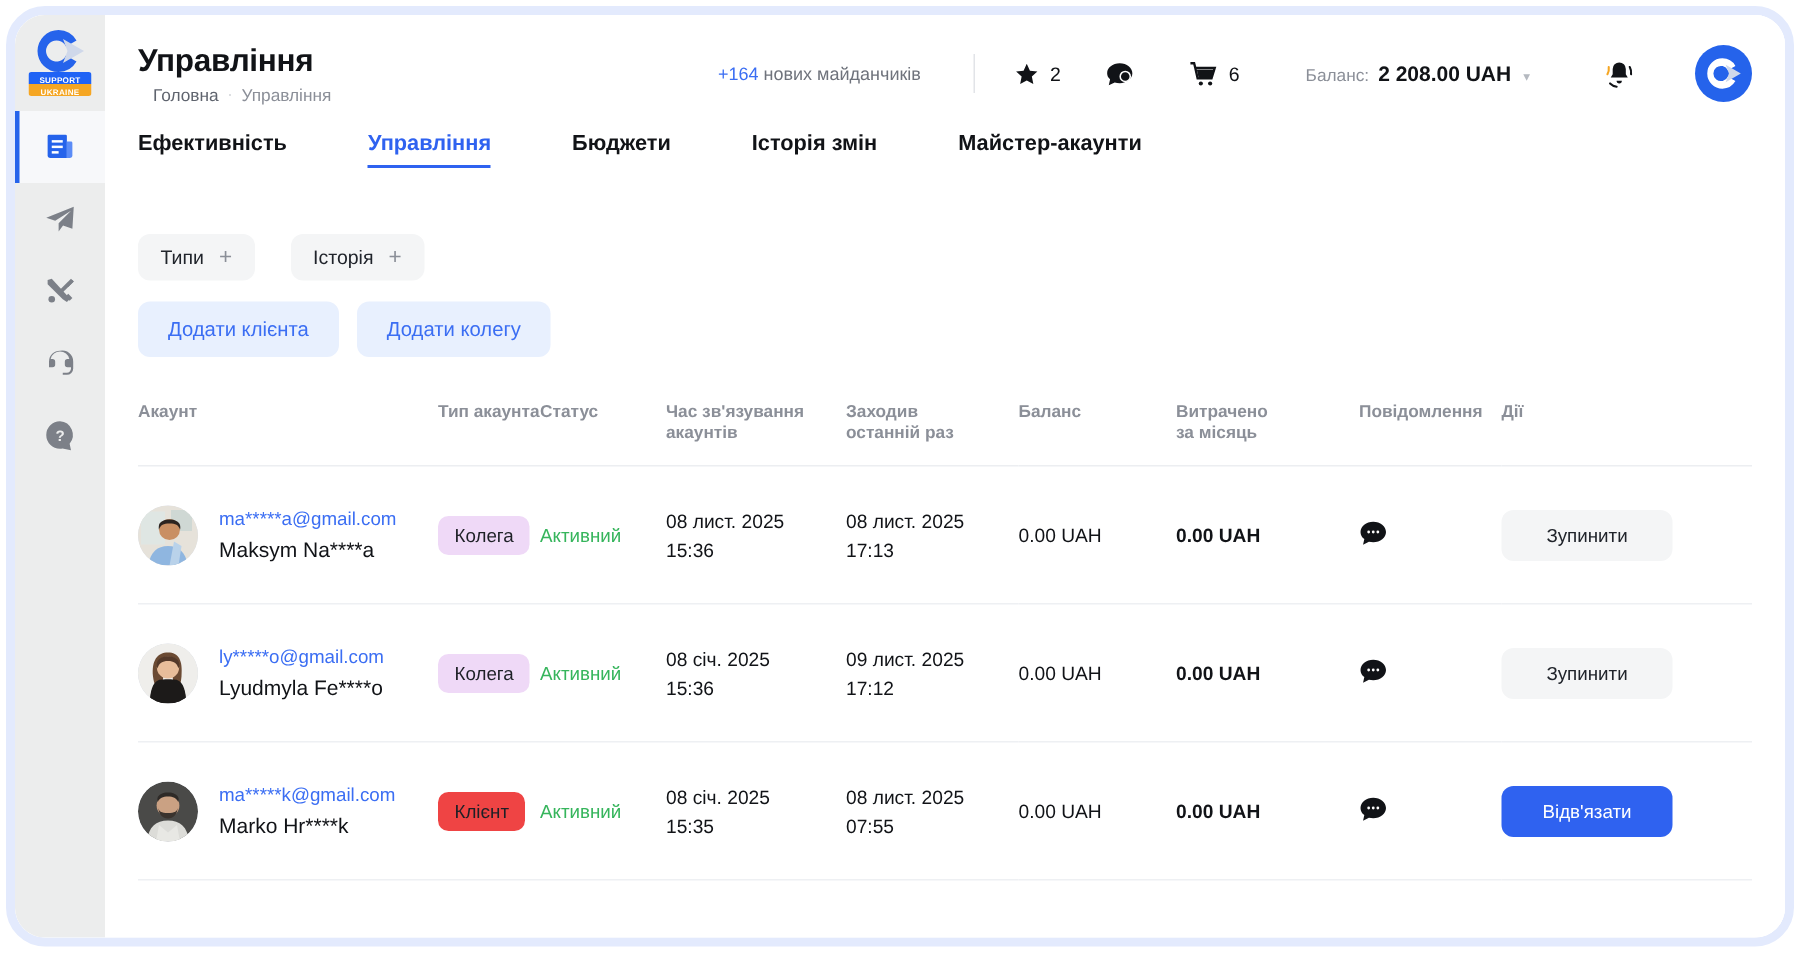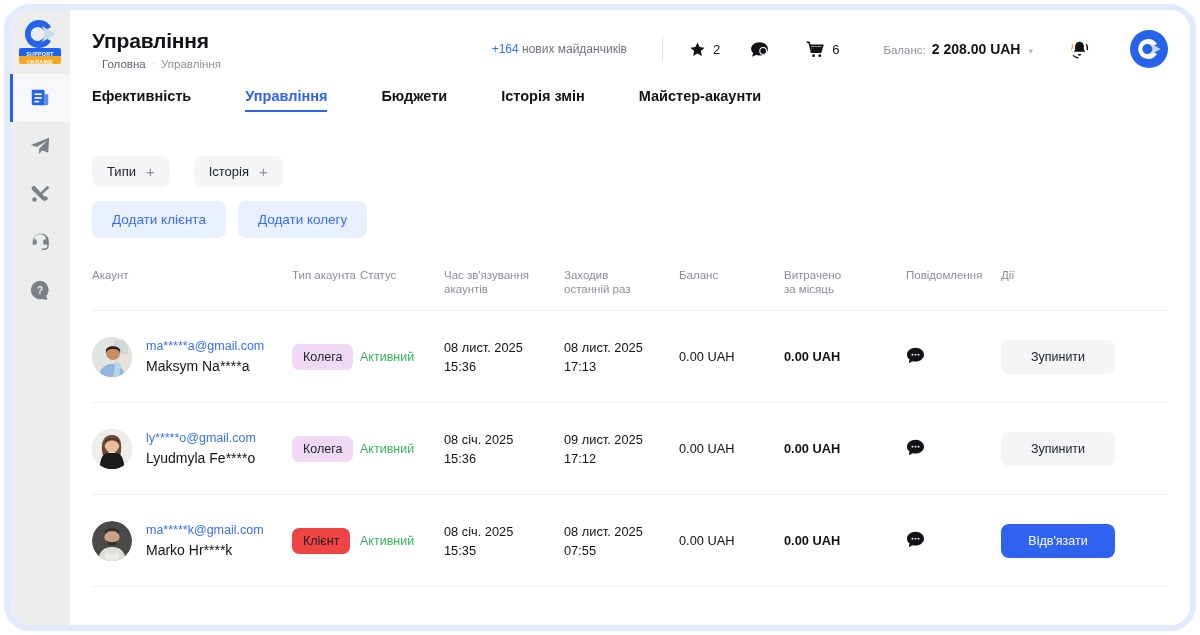--- a/index.html
+++ b/index.html
@@ -122,21 +122,21 @@
   .new-sites { font-size: 12px; color: #6f737c; margin-right: 35px; }
   .new-sites b { color: #3b6ef3; font-weight: normal; }
   .vdiv { width: 1px; height: 26px; background: #e2e4e8; margin-right: 26px; }
   .stat {
     display: flex; align-items: center; gap: 7px;
     margin-right: 30px; cursor: pointer;
   }
   .stat .num { font-size: 13px; color: #111317; font-weight: 500; }
   .balance {
     display: flex; align-items: baseline; gap: 6px;
-    margin-left: 14px; margin-right: 36px;
+    margin-left: 14px; margin-right: 49px;
     cursor: pointer;
   }
   .balance .lbl { font-size: 11.5px; color: #8b8f98; }
   .balance .val { font-size: 14px; font-weight: bold; color: #111317; }
   .balance .car { font-size: 9px; color: #b5b9c0; margin-left: 2px; }
   .bell { margin-right: 40px; cursor: pointer; display: flex; }
   .avatar-logo {
     width: 38px; height: 38px; border-radius: 50%;
     background: #2563eb;
     display: flex; align-items: center; justify-content: center;
@@ -192,21 +192,21 @@
     border: none;
     font-family: inherit;
   }
 
   
   .table-wrap { padding: 30px 22px 0 22px; flex: 1; }
   table { width: 100%; border-collapse: collapse; }
   thead th {
     text-align: left;
     font-size: 11.5px;
-    font-weight: normal;
+    font-weight: bold;
     color: #8b8f98;
     padding: 0 0 14px 0;
     vertical-align: top;
     line-height: 14px;
   }
   thead tr { border-bottom: 1px solid #eceef1; }
   tbody tr { border-bottom: 1px solid #eef0f3; height: 92px; }
   tbody td { font-size: 13px; color: #111317; vertical-align: middle; }
 
   .acct { display: flex; align-items: center; gap: 14px; }

